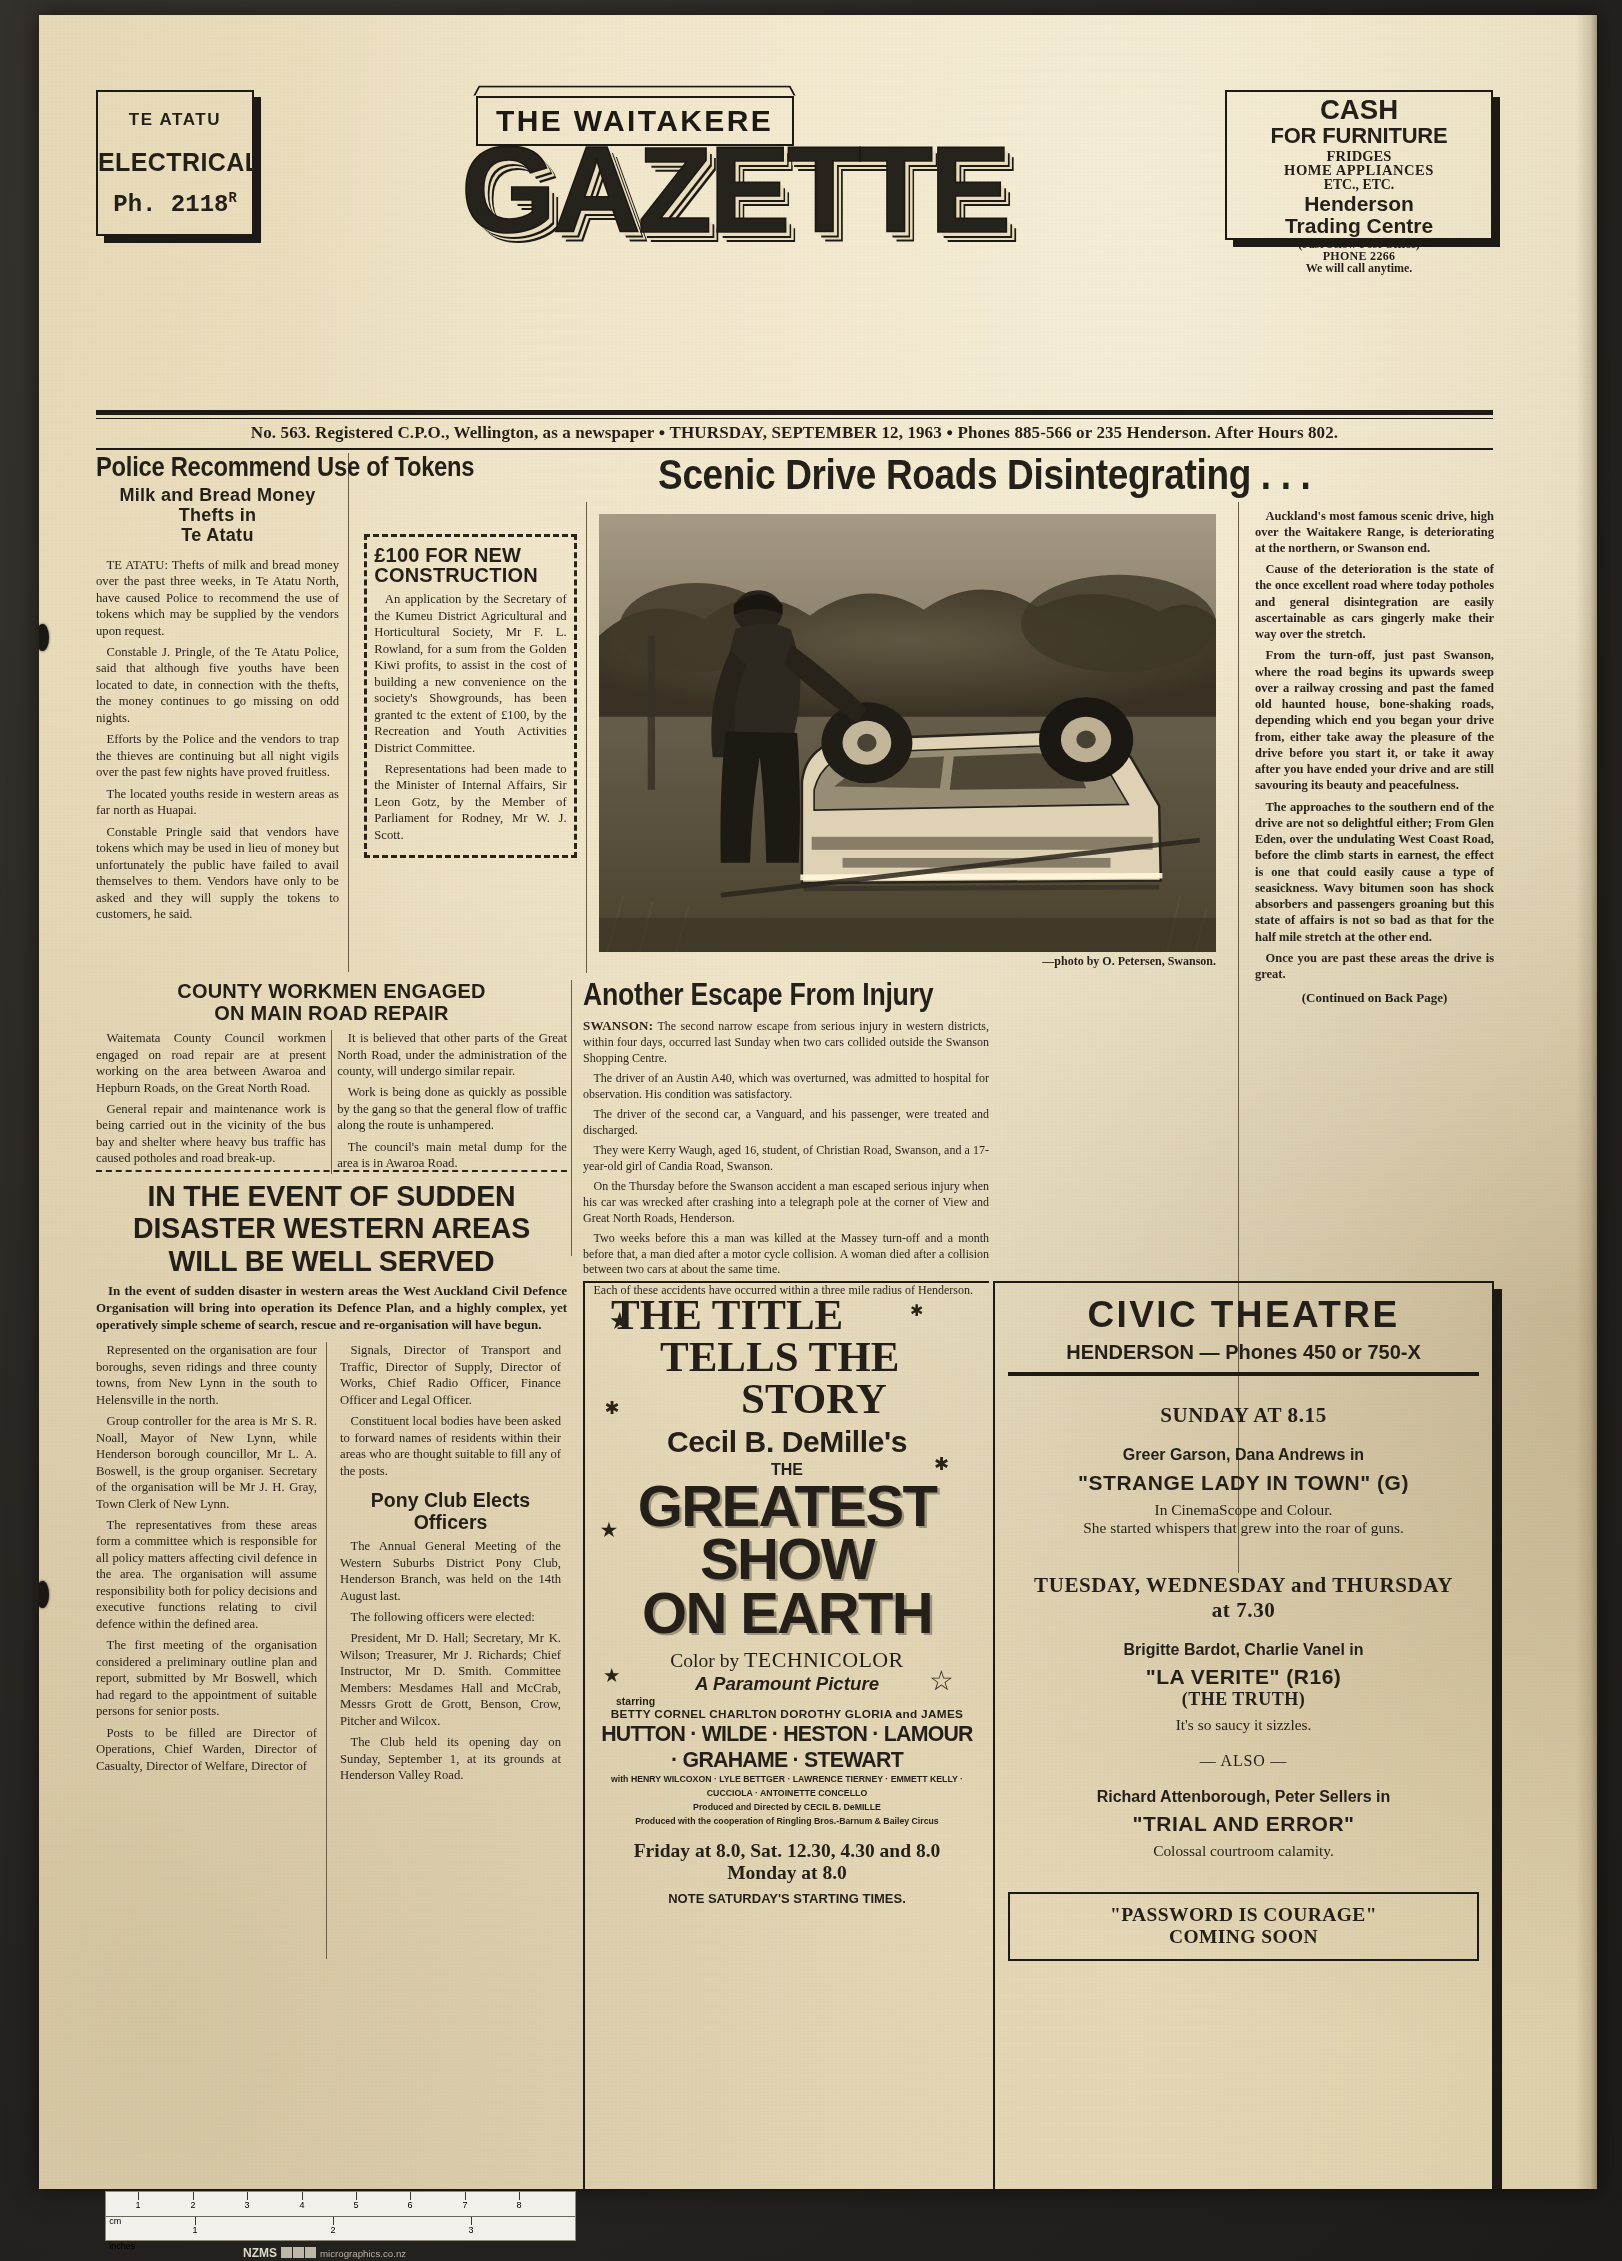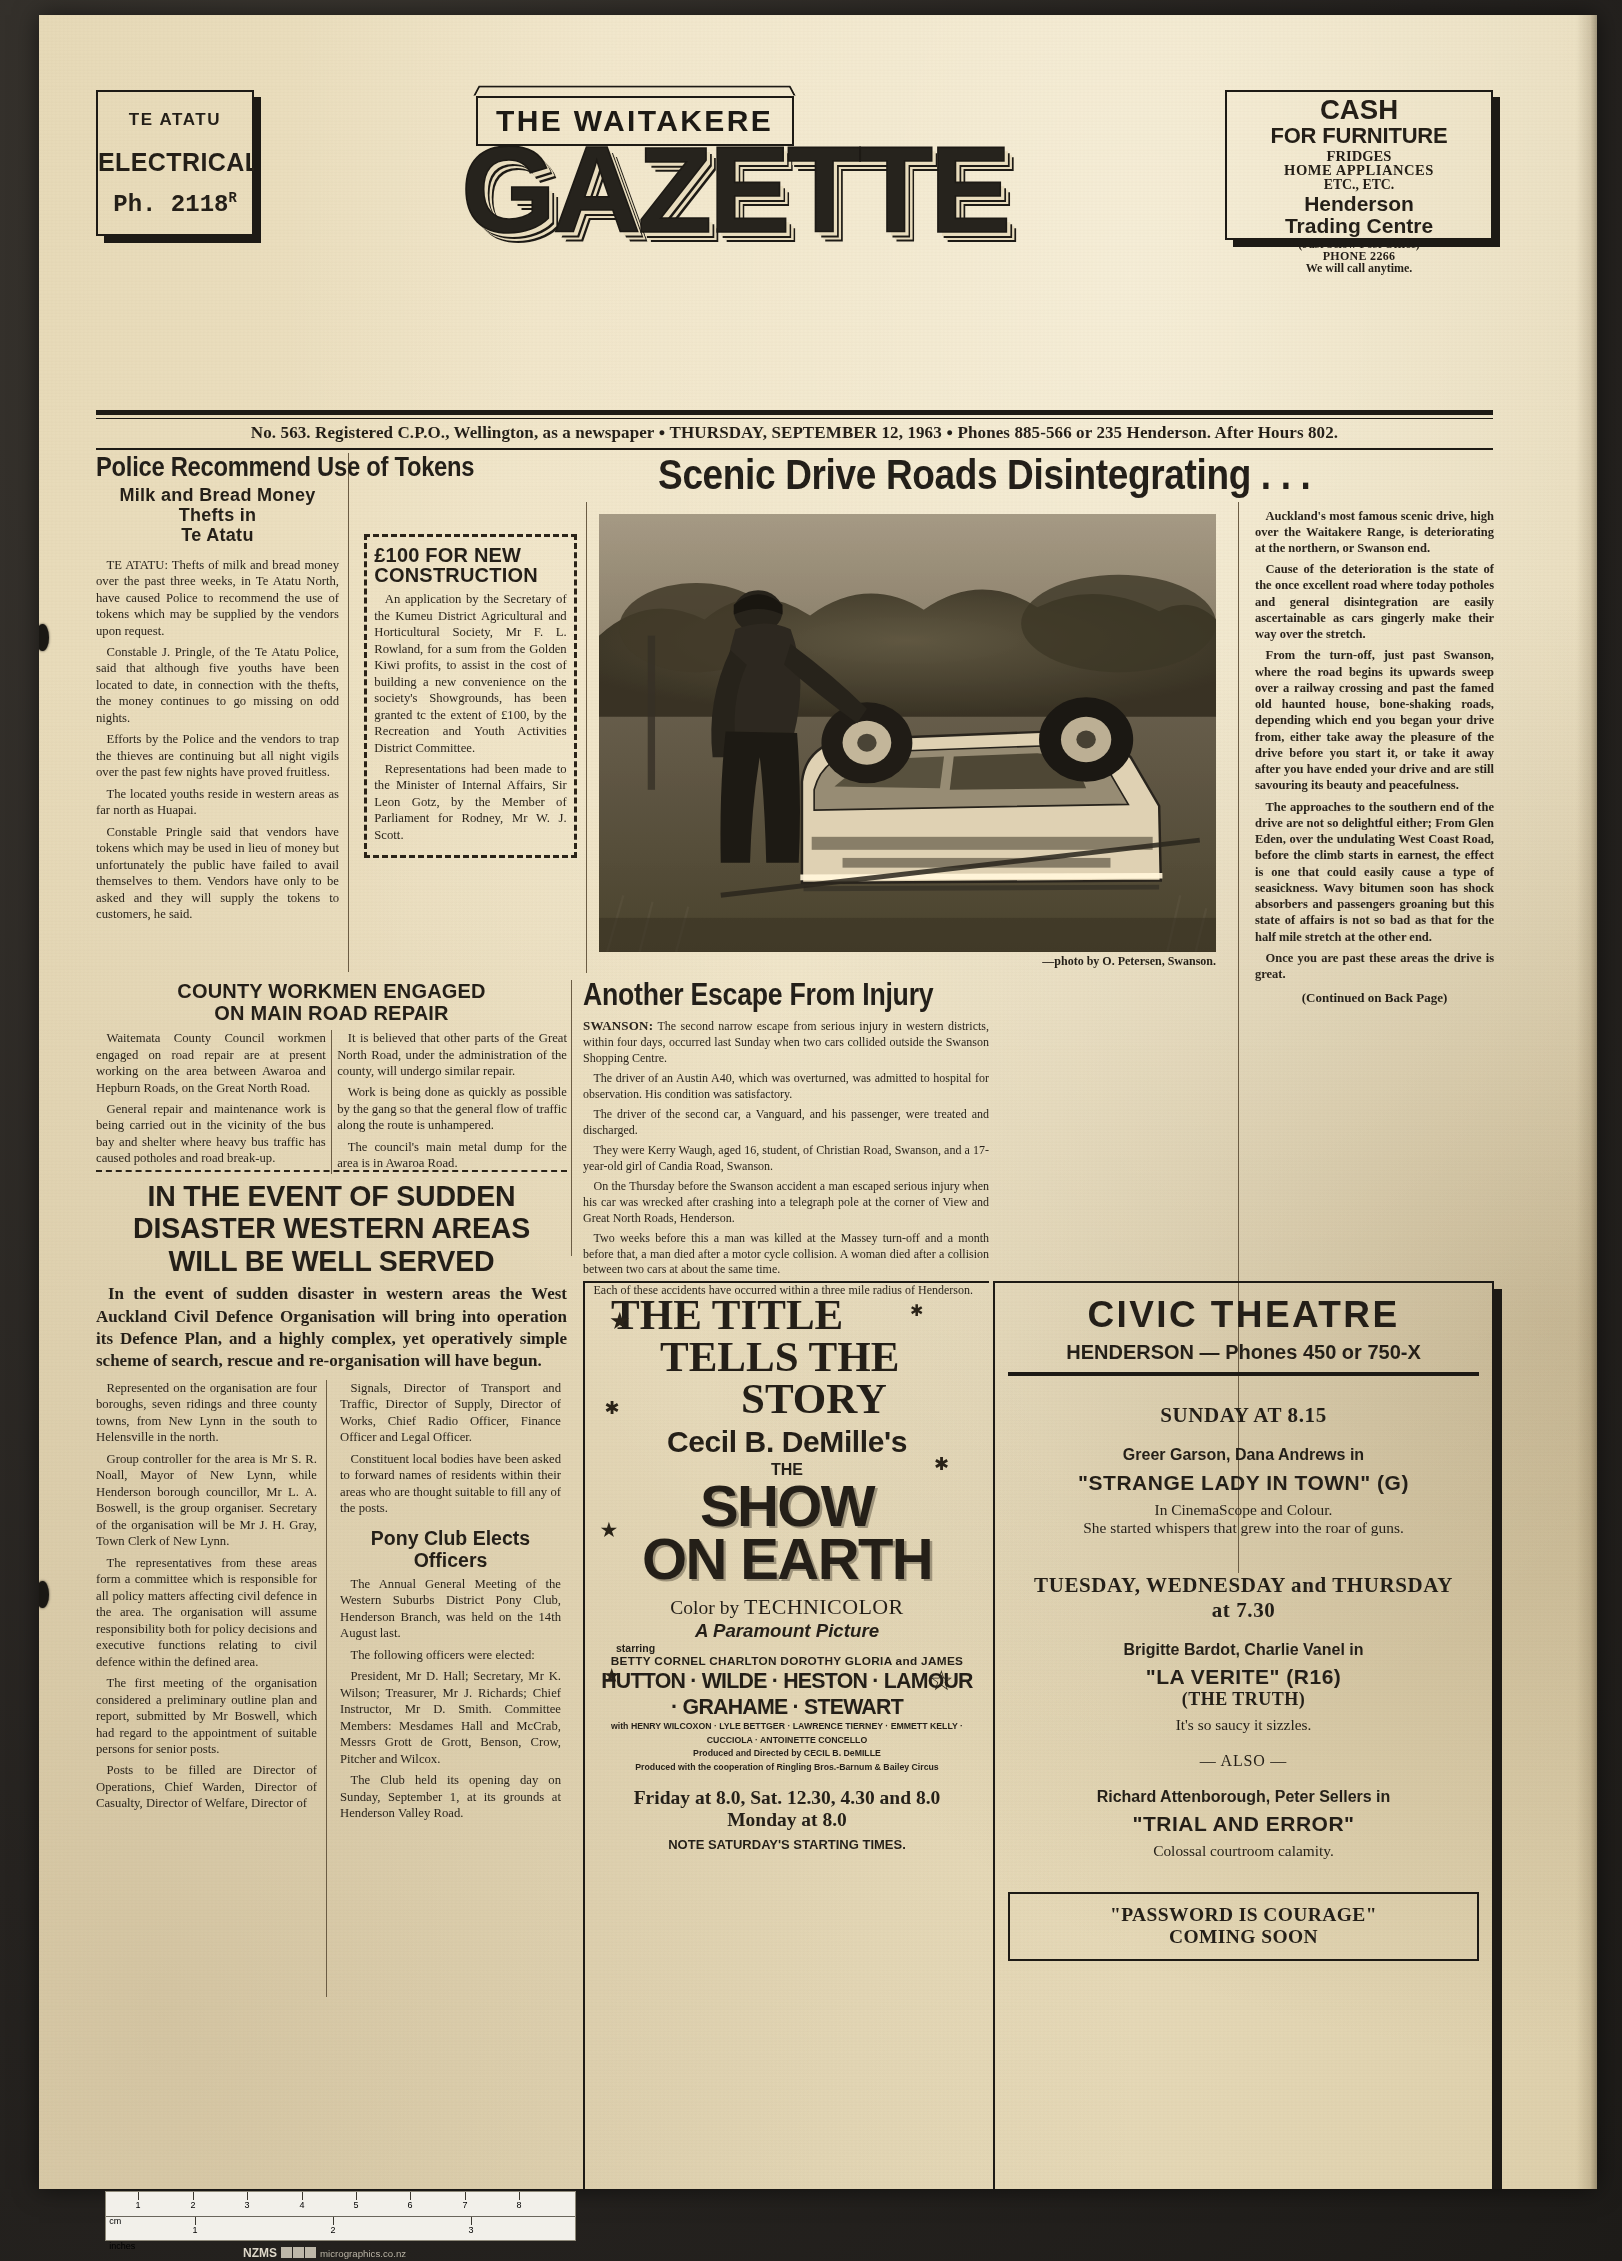--- a/index.html
+++ b/index.html
@@ -204,21 +204,21 @@
   #blk-disaster{ position:absolute; left:0; top:714px; width:471px; }
   #hl-disaster{
     font-family:"Liberation Sans",sans-serif; font-weight:700;
     font-size:30px; text-align:center; line-height:1.08; letter-spacing:-0.2px;
   }
   #hl-disaster .ln{ display:block; transform:scaleX(.95); }
   .dash-rule{
     border-top:2.4px dashed #2a2318; height:0; margin:3.2px 0 8px;
   }
   #blk-disaster .lead-para{
-    font-family:"Liberation Serif",serif; font-weight:700; font-size:17px;
+    font-family:"Liberation Serif",serif; font-weight:700; font-size:13px;
     line-height:1.3; text-align:justify; text-indent:12px; margin:6.5px 0 8px;
   }
   #blk-pony h3{
     margin:11.4px 0 4.9px; font-family:"Liberation Sans",sans-serif; font-weight:700;
     font-size:19.5px; text-align:center; line-height:1.1;
   }
 
   
   #ad-circus{
     position:absolute; left:487px; top:828px; width:406px; height:991px;
@@ -541,20 +541,21 @@
 
       <div id="t-title">
         <div class="r1">THE TITLE</div>
         <div class="r2">TELLS THE</div>
         <div class="r3">STORY</div>
       </div>
 
       <div id="t-demille">Cecil B. DeMille's</div>
       <div id="t-the">THE</div>
       <div id="t-big">
+        <div>GREATEST</div>
         <div>SHOW</div>
         <div>ON EARTH</div>
       </div>
 
       <div id="t-tech">
         <span>Color by</span>
         <b>TECHNICOLOR</b>
       </div>
       <div id="t-para">A Paramount Picture</div>
       <div id="t-starring">starring</div>

